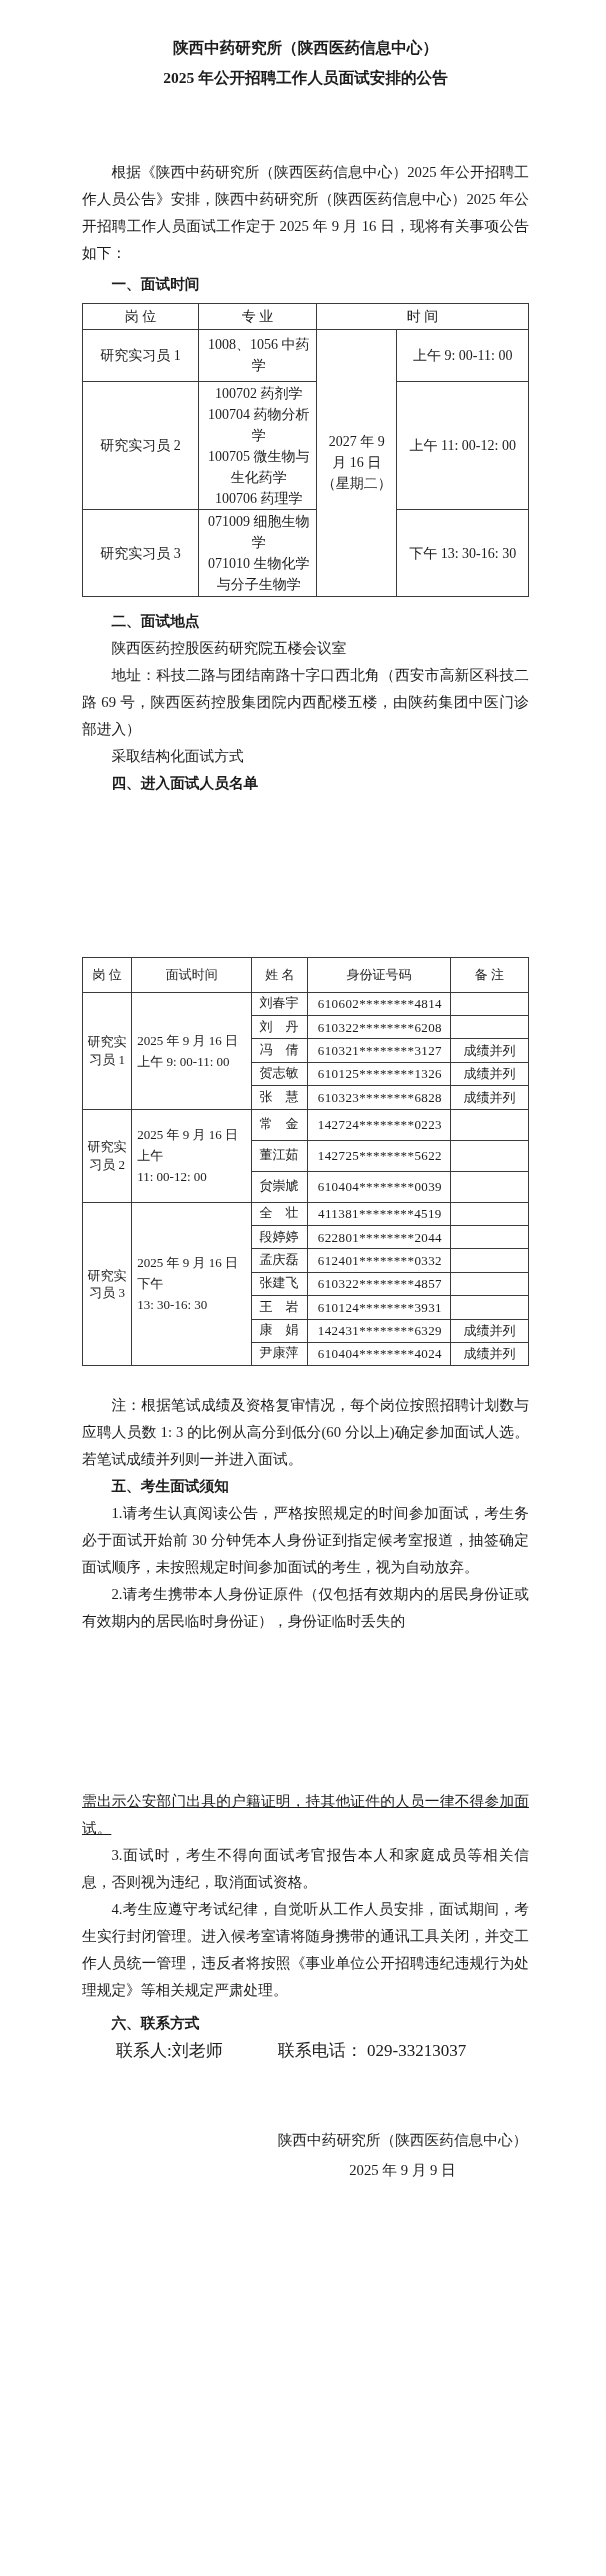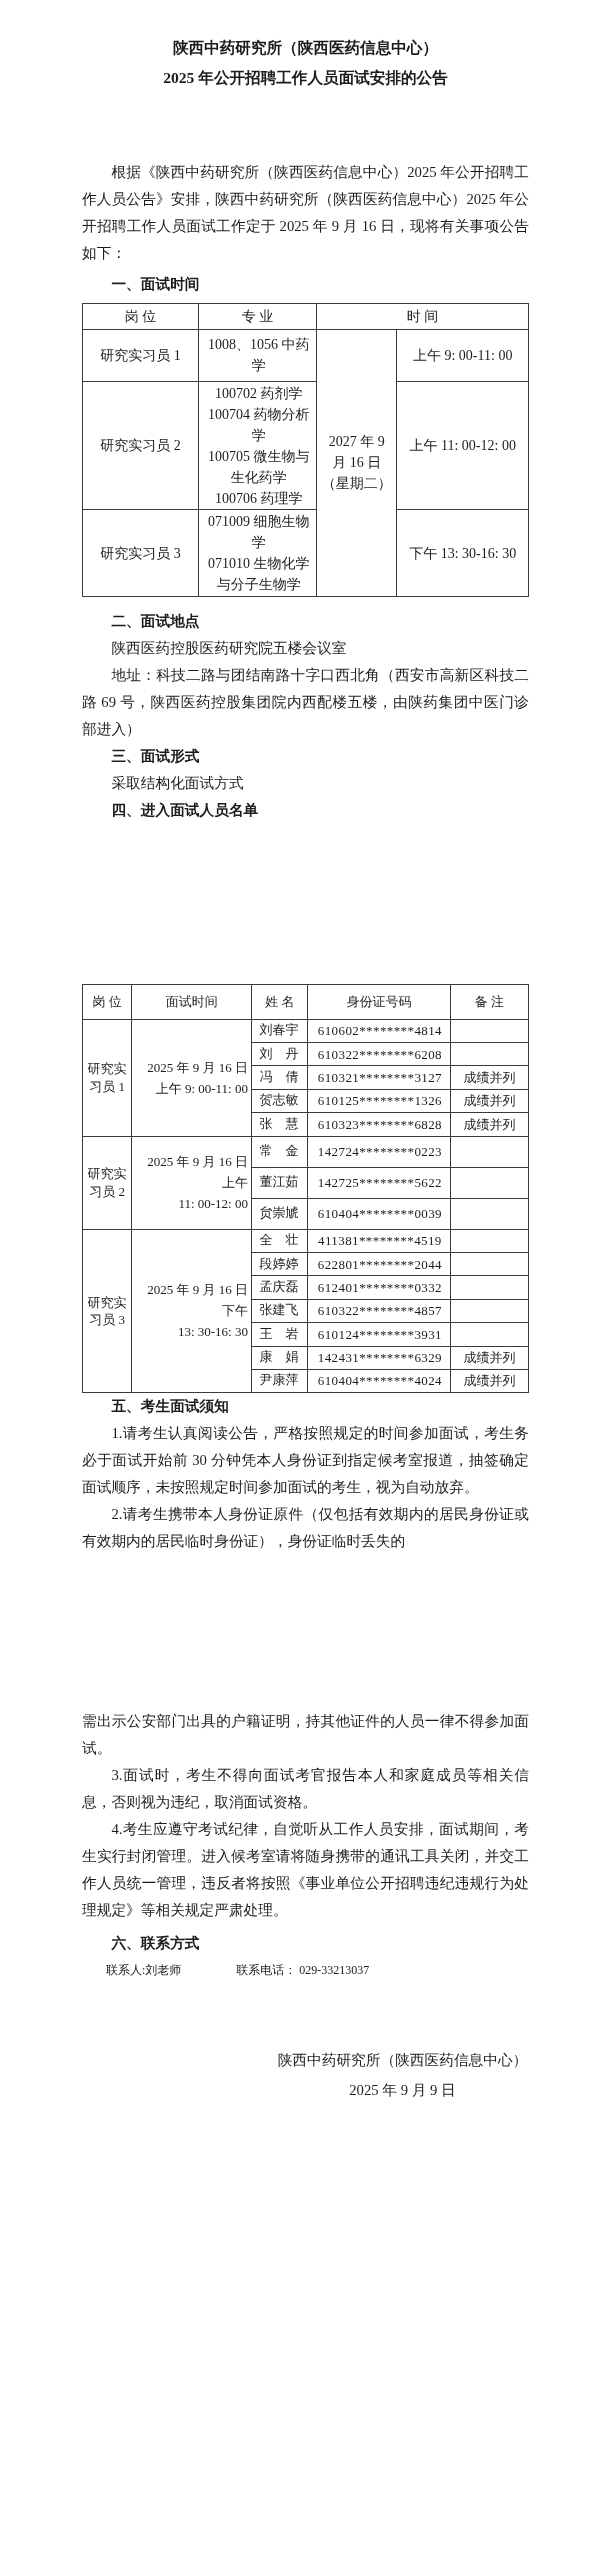--- a/index.html
+++ b/index.html
@@ -4,44 +4,44 @@
 <style>
   html,body { margin:0; padding:0; background:#ffffff; }
   body {
     width:607px; height:2576px; overflow:hidden;
     font-family:"Liberation Serif","DejaVu Serif",serif;
     color:#1c1c1c;
   }
   .page { padding:33px 78px 0 82px; }
   .title { text-align:center; font-weight:bold; font-size:15.6px; line-height:30px; }
   .para { font-size:14.7px; line-height:27px; text-align:justify; text-indent:2em; margin:0; }
-  .para.noindent { text-indent:0; }
+  .para.noindent { text-indent:0;text-decoration:underline; }
   .heading {
     font-family:"Liberation Sans","DejaVu Sans",sans-serif;
     font-weight:bold; font-size:14.7px; line-height:27px; text-indent:2em; margin:0;
   }
   .intro { margin-top:66px; }
   .mt4 { margin-top:3.5px; } .mt6 { margin-top:5.2px; } .mt12 { margin-top:10.4px; }
   table { border-collapse:collapse; width:100%; table-layout:fixed; }
   td, th { border:0.9px solid #3a3a3a; font-weight:normal; text-align:center;
            vertical-align:middle; padding:0.9px 3.5px; white-space:pre-line; }
   .t1 { margin-top:5.2px; font-size:14px; line-height:21px; }
   .t1 .hrow { height:26px; }
   .t1 .r1 { height:52px; } .t1 .r2 { height:95px; } .t1 .r3 { height:73px; }
   .t1 .major { text-align:center; padding-left:6px; }
   .t2 { font-size:13px; line-height:17.3px; }
   .t2 .hrow { height:35px; }
   .t2 .g1row { height:23.4px; } .t2 .g2row { height:31px; } .t2 .g3row { height:23.4px; }
-  .t2 .timecell { text-align:right; padding-left:5.2px; line-height:21px; }
+  .t2 .timecell { text-align:left; padding-left:5.2px; line-height:21px; }
   .t2 .idcell { text-align:center; padding-left:5.2px; letter-spacing:0.4px; }
   .t2 .namecell { text-align:left; padding-left:7px;font-family:Liberation Mono, monospace; }
   .spacer { width:100%; }
   .gap1 { height:160px; } .gap2 { height:153px; }
   .note { margin-top:26px; }
-  .contact { font-size:12px; line-height:27px; text-indent:2em; }
+  .contact { font-size:17px; line-height:27px; text-indent:2em; }
   .contact .phone { margin-left:55px; }
   .footer { margin-top:61px; text-align:right; font-size:14.7px; line-height:30px; padding-right:1.7px; }
   .footer-inner { display:inline-block; text-align:center; }
 </style>
 </head>
 <body>
 
 <div class="page">
 
   <div class="title">陕西中药研究所（陕西医药信息中心）</div>
@@ -86,21 +86,20 @@
 071010 生物化学与分子生物学</td>
       <td>下午 13: 30-16: 30</td>
     </tr>
   </tbody>
     </table>
 
   <div class="heading mt12">二、面试地点</div>
   <p class="para">陕西医药控股医药研究院五楼会议室</p>
   <p class="para">地址：科技二路与团结南路十字口西北角（西安市高新区科技二路 69 号，陕西医药控股集团院内西配楼五楼，由陕药集团中医门诊部进入）</p>
 
-  <div class="heading">三、面试形式</div>
   <p class="para">采取结构化面试方式</p>
 
   <div class="heading">四、进入面试人员名单</div>
 
   <div class="spacer gap1"></div>
 
   <table class="t2">
     <colgroup>
         <col style="width:11%">
         <col style="width:27%">
@@ -201,20 +200,21 @@
       <td>成绩并列</td>
     </tr>
     <tr class="g3row">
       <td class="namecell">尹康萍</td>
       <td class="idcell">610404********4024</td>
       <td>成绩并列</td>
     </tr>
   </tbody>
     </table>
 
+  <p class="para note">注：根据笔试成绩及资格复审情况，每个岗位按照招聘计划数与应聘人员数 1: 3 的比例从高分到低分(60 分以上)确定参加面试人选。若笔试成绩并列则一并进入面试。</p>
 
   <div class="heading">五、考生面试须知</div>
   <p class="para">1.请考生认真阅读公告，严格按照规定的时间参加面试，考生务必于面试开始前 30 分钟凭本人身份证到指定候考室报道，抽签确定面试顺序，未按照规定时间参加面试的考生，视为自动放弃。</p>
   <p class="para">2.请考生携带本人身份证原件（仅包括有效期内的居民身份证或有效期内的居民临时身份证），身份证临时丢失的</p>
 
   <div class="spacer gap2"></div>
 
   <p class="para noindent">需出示公安部门出具的户籍证明，持其他证件的人员一律不得参加面试。</p>
   <p class="para">3.面试时，考生不得向面试考官报告本人和家庭成员等相关信息，否则视为违纪，取消面试资格。</p>
   <p class="para">4.考生应遵守考试纪律，自觉听从工作人员安排，面试期间，考生实行封闭管理。进入候考室请将随身携带的通讯工具关闭，并交工作人员统一管理，违反者将按照《事业单位公开招聘违纪违规行为处理规定》等相关规定严肃处理。</p>

